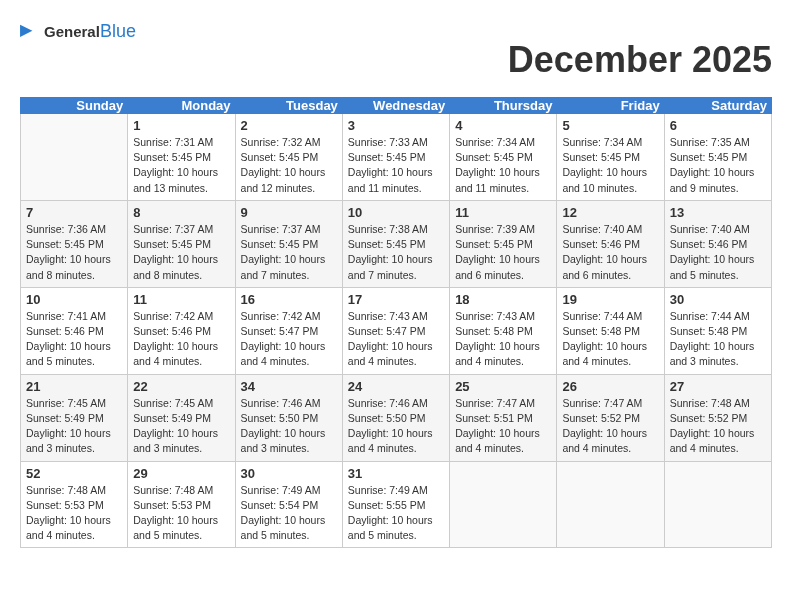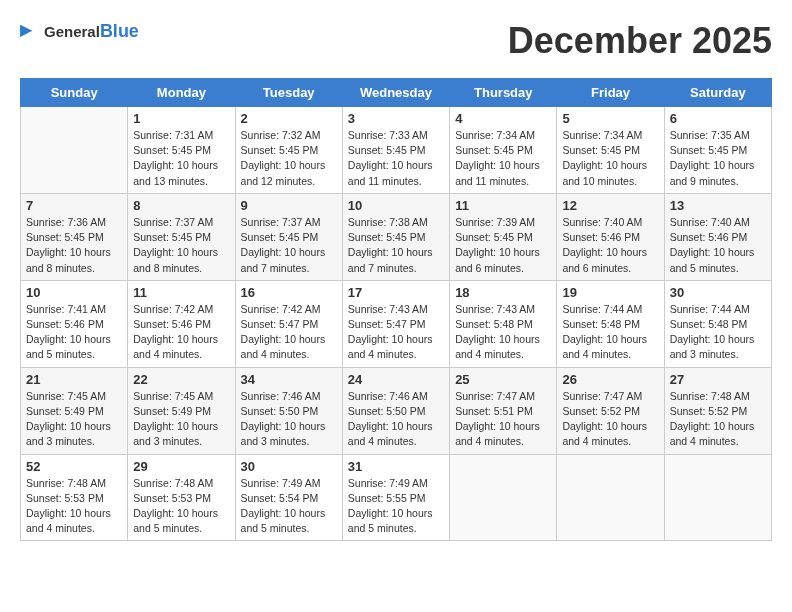--- a/index.html
+++ b/index.html
@@ -21,51 +21,52 @@
       align-items: center;
       gap: 2px;
     }
     .logo-text-general {
       font-size: 15px;
       font-weight: bold;
       color: #333;
     }
     .logo-text-blue {
       font-size: 18px;
-      font-weight: bold;
+      font-weight: normal;
       color: #2b7cce;
     }
     .logo-icon {
       width: 22px;
       height: 22px;
     }
     .title-area {
       text-align: right;
+      margin-top: 19px;
     }
     .month-title {
       font-size: 36px;
       font-weight: bold;
       color: #333;
     }
     .location {
       font-size: 15px;
       color: #555;
     }
     .calendar {
       width: 100%;
       border-collapse: collapse;
       border: 1px solid #ccc;
     }
     .calendar th {
       background: #3b7ecf;
       color: #fff;
       font-size: 13px;
       font-weight: bold;
-      padding: 6px 4px;
-      text-align: center;
+      padding: 0 4px;
+      text-align: right;
       border: 1px solid #3b7ecf;
       margin-left: 24px;
     }
     .calendar td {
       vertical-align: top;
       border: 1px solid #ccc;
       padding: 4px 5px;
       width: 107px;
       min-height: 80px;
       background: #fff;

